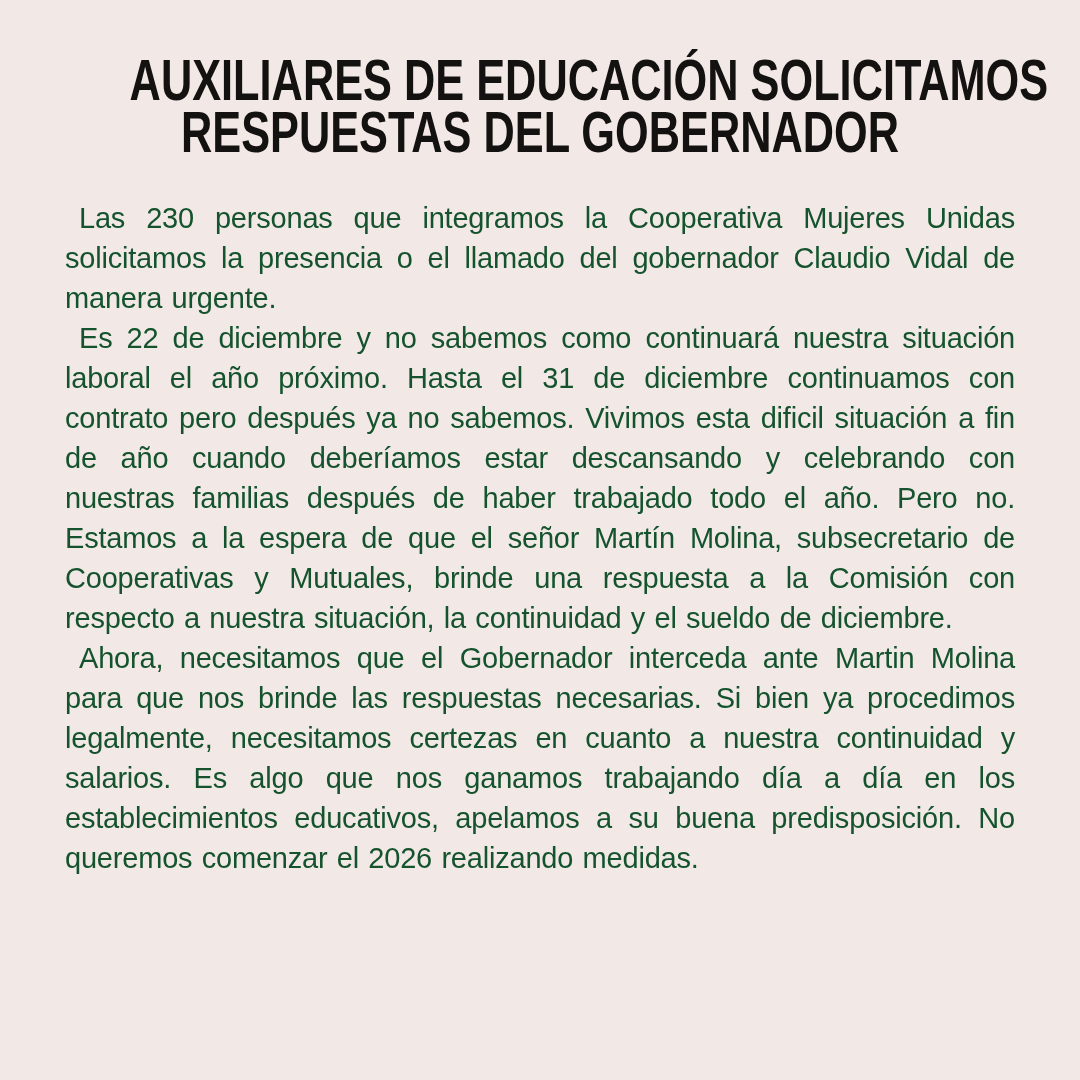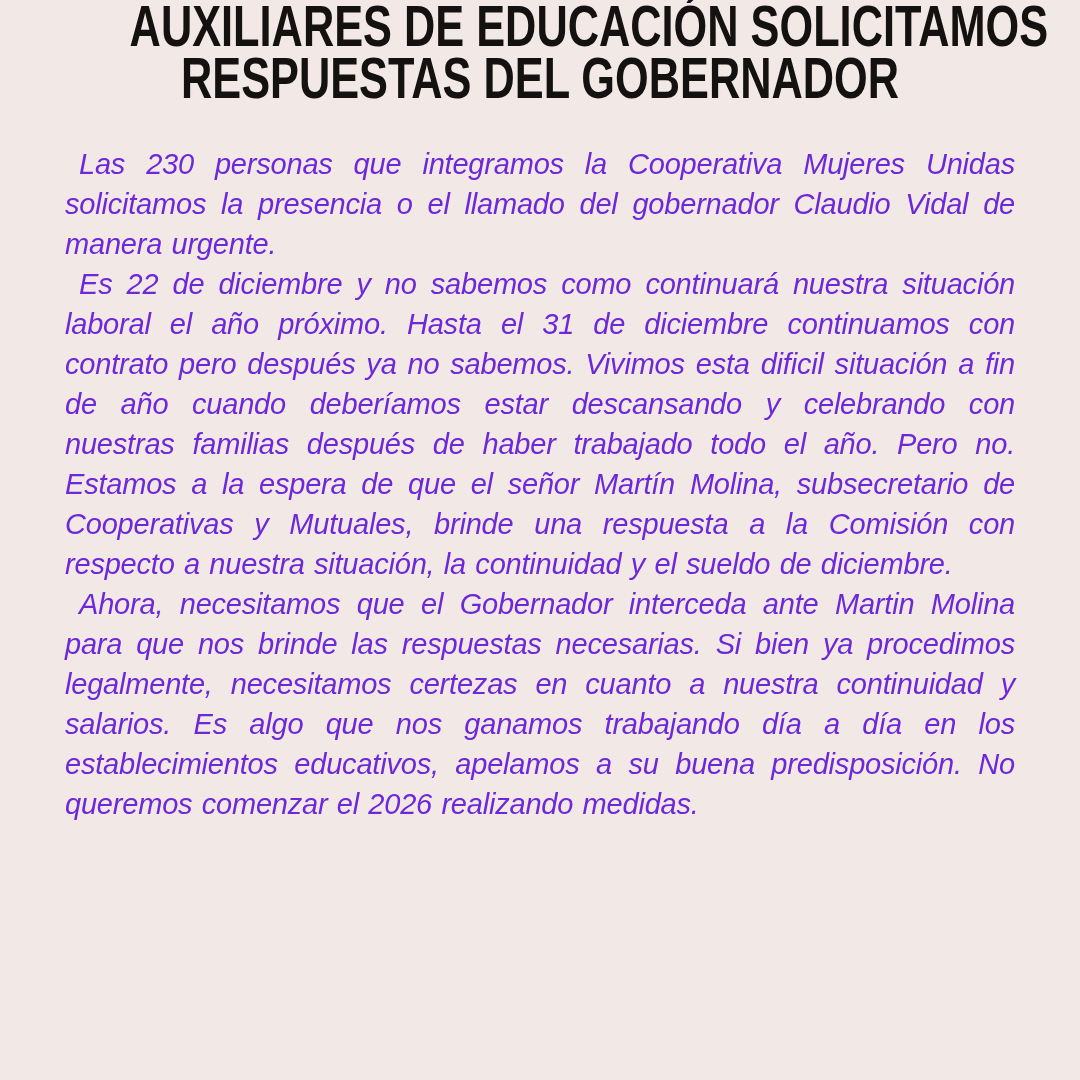--- a/index.html
+++ b/index.html
@@ -10,40 +10,40 @@
     width: 1080px;
     height: 1080px;
     overflow: hidden;
     background: #f2e8e5;
     font-family: "Liberation Sans", sans-serif;
   }
   .card {
     width: 1080px;
     height: 1080px;
     box-sizing: border-box;
+    padding-top: 54px;
   }
   .headline {
     margin: 0;
     text-align: center;
     transform: scale(0.76, 1);
     transform-origin: 50% 0;
     color: #141111;
   }
   .headline-line {
     display: block;
     white-space: nowrap;
     font-size: 57px;
     line-height: 52px;
     font-weight: 700;
     letter-spacing: 0;
   }
   .body-text {
     margin: 40px 65px 0 65px;
-    color: #6d28d9;
-    font-style: italic;
+    color: #14532d;
   }
   .body-text p {
     margin: 0;
     font-size: 29px;
     line-height: 40px;
     text-align: justify;
     text-indent: 14px;
     letter-spacing: -0.2px;
     word-spacing: 1.5px;
   }

